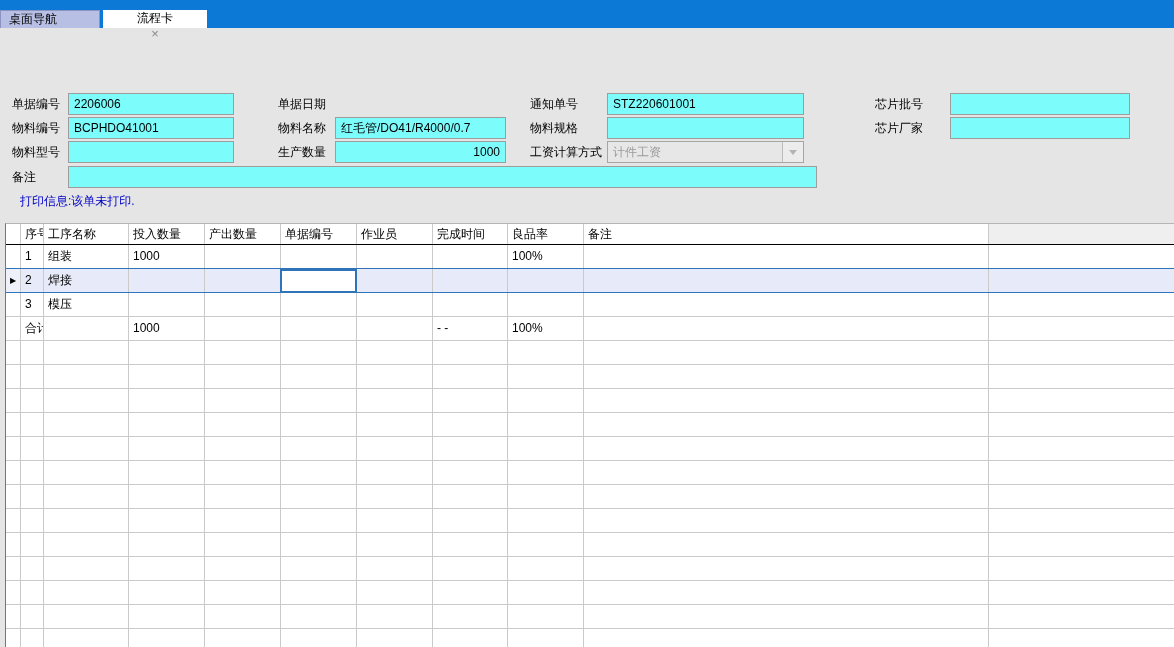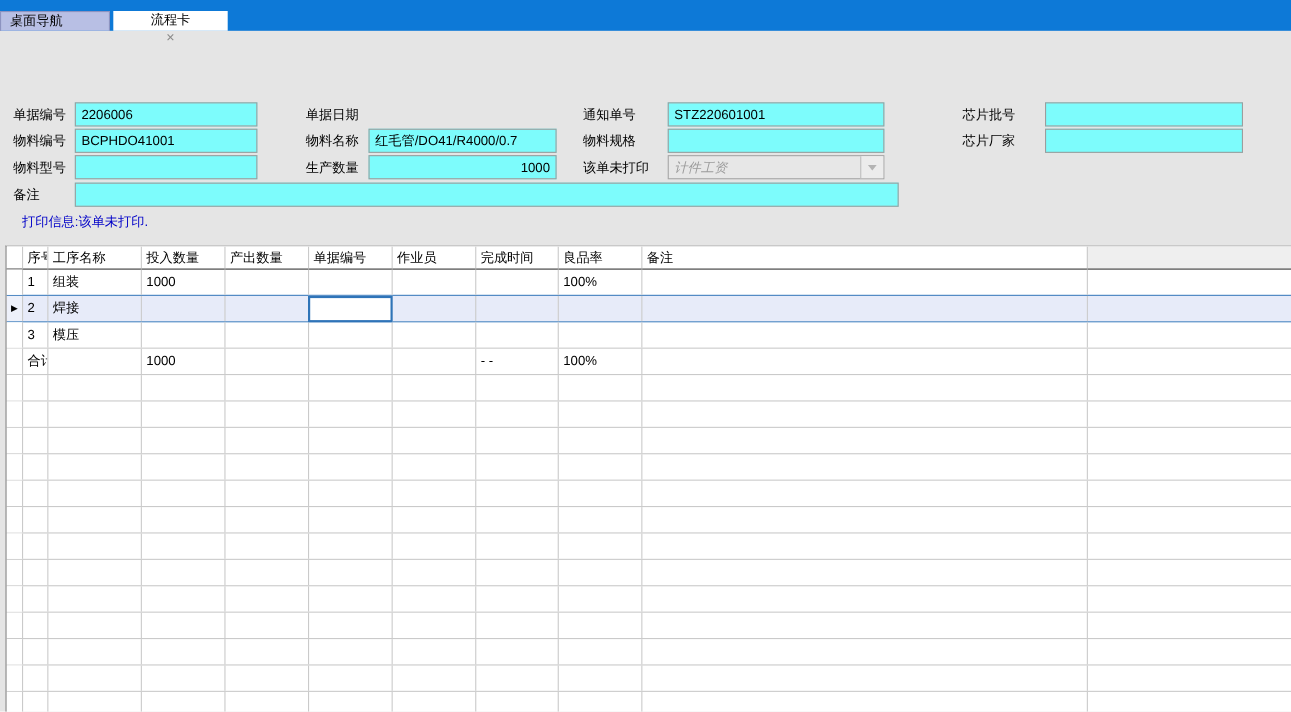--- a/index.html
+++ b/index.html
@@ -14,21 +14,21 @@
   .tab-active { left:103px; width:104px; background:#fff; display:flex; justify-content:space-between; align-items:center;flex-direction:column; }
   .tab-close { color:#8a8a8a; font-size:13px; line-height:13px; padding:0 2px; }
 
   
   .frm-label { position:absolute; height:22px; line-height:22px; white-space:nowrap; }
   .frm-field { position:absolute; height:22px; background:var(--cyan,#7dfcfc); border:1px solid #9d9d9d;
                font-family:inherit; font-size:12px; padding:0 5px; color:#000; outline:none; }
   .frm-field.focused { border:2px solid #444; }
   .frm-field.num { text-align:right; }
   .combo { position:absolute; height:22px; background:#e7e7e7; border:1px solid #a6a6a6;
-           display:flex; align-items:center;font-style:italic; }
+           display:flex; align-items:center; }
   .combo-text { flex:1; padding-left:5px; color:#9b9b9b; line-height:20px; }
   .combo-btn { width:21px; height:100%; background:#ececec; border-left:1px solid #bdbdbd;
                display:flex; align-items:center; justify-content:center; }
   .combo-arrow { width:0; height:0; border-left:4px solid transparent; border-right:4px solid transparent;
                  border-top:5px solid #b3b3b3; }
   .print-info { position:absolute; left:20px; top:193px; color:var(--info,#0000c8); }
 
   
   .grid { position:absolute; left:5px; top:223px; width:1169px; height:424px; overflow:hidden;
           border-left:1px solid #757575; border-top:1px solid #b5b5b5; background:#fff; }
@@ -82,21 +82,21 @@
   <input class="frm-field" style="left: 335px; top: 117px; width: 171px;" value="红毛管/DO41/R4000/0.7">
   <div class="frm-label" style="left:530px;top:117px">物料规格</div>
   <input class="frm-field" style="left: 607px; top: 117px; width: 197px;" value="">
   <div class="frm-label" style="left:875px;top:117px">芯片厂家</div>
   <input class="frm-field" style="left: 950px; top: 117px; width: 180px;" value="">
 
   <div class="frm-label" style="left:12px;top:141px">物料型号</div>
   <input class="frm-field" style="left: 68px; top: 141px; width: 166px;" value="">
   <div class="frm-label" style="left:278px;top:141px">生产数量</div>
   <input class="frm-field num" style="left: 335px; top: 141px; width: 171px;" value="1000">
-  <div class="frm-label" style="left:530px;top:141px">该单未打印</div>
+  <div class="frm-label" style="left:530px;top:141px">工资计算方式</div>
   <div class="combo" style="left:607px;top:141px;width:197px">
     <div class="combo-text">计件工资</div>
     <div class="combo-btn">
       <div class="combo-arrow"></div>
     </div>
   </div>
 
   <div class="frm-label" style="left:12px;top:166px">备注</div>
   <input class="frm-field" style="left: 68px; top: 166px; width: 749px;" value="">
 

